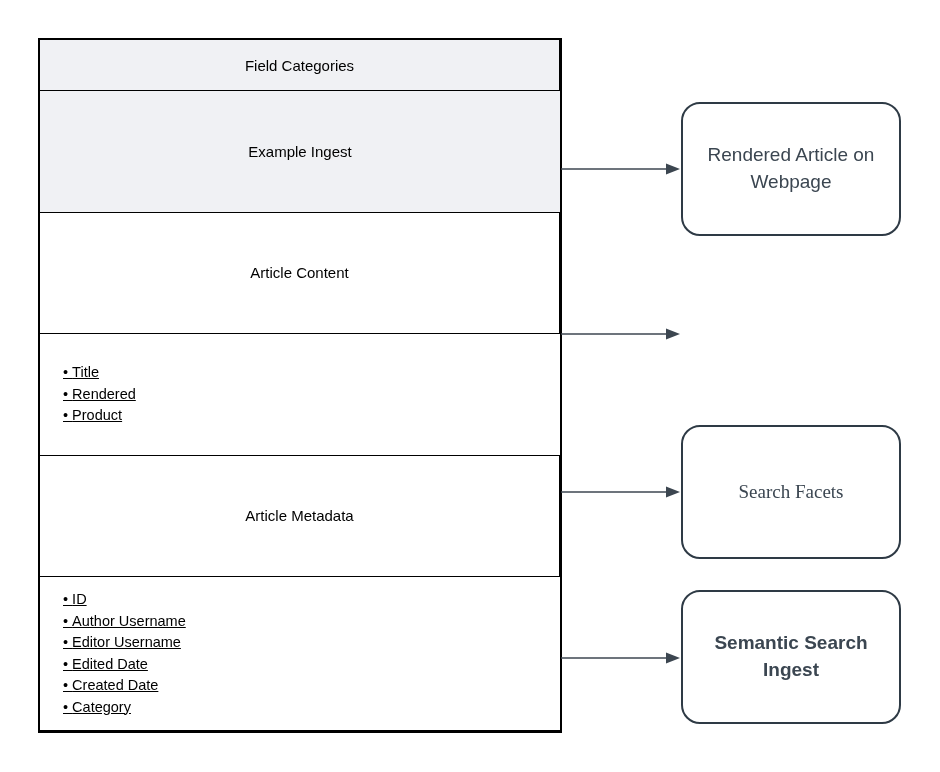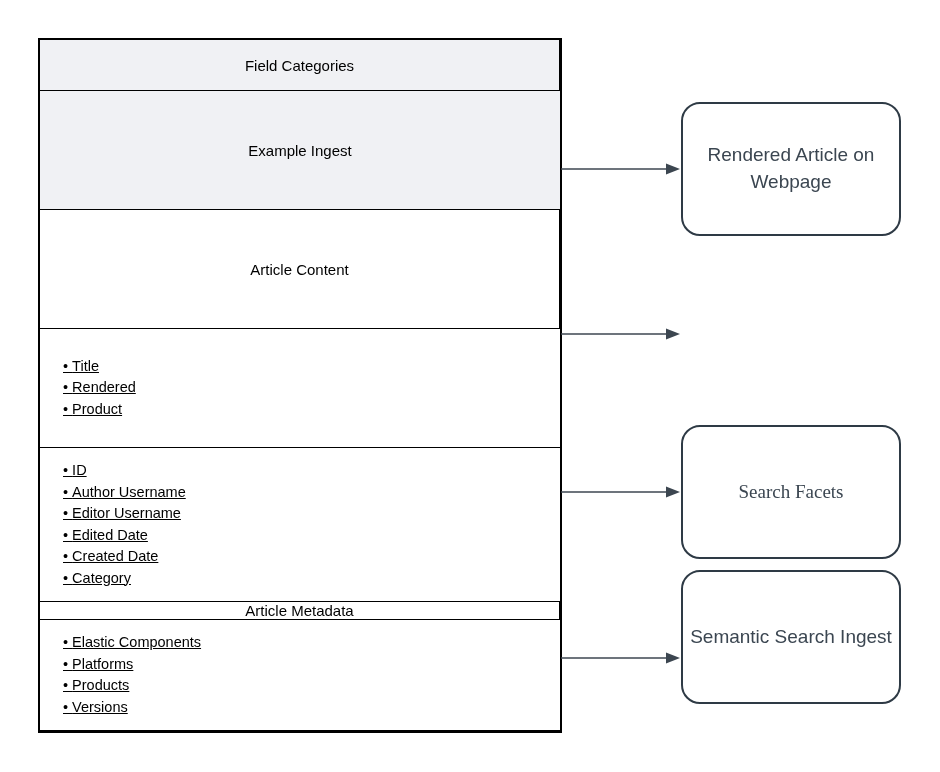--- a/index.html
+++ b/index.html
@@ -77,21 +77,21 @@
     justify-content: center;
     text-align: center;
     font-size: 19px;
     line-height: 1.4;
     color: var(--box-text, #3b4651);
     padding: 0 6px;
   }
   .flowbox.b1 { top: 102px; }
   .flowbox.b2 { top: 267px; }
   .flowbox.b3 { top: 425px; font-family: Liberation Serif, serif; }
-  .flowbox.b4 { top: 570px; }
+  .flowbox.b4 { top: 590px; font-weight: bold; }
 
   
   .arrow {
     position: absolute;
     left: 560px;
     width: 122px;
     height: 14px;
     color: var(--arrow, #3c4650);
   }
   .arrow.a1 { top: 162px; }
@@ -110,40 +110,32 @@
 
     <div class="cell cat">Article Content</div>
     <div class="cell fields last-col">
       <ul class="bullets">
         <li>Title</li>
         <li>Rendered</li>
         <li>Product</li>
       </ul>
     </div>
 
+    <div class="cell cat">Article Metadata</div>
     <div class="cell fields last-col">
       <ul class="bullets">
         <li>ID</li>
         <li>Author Username</li>
         <li>Editor Username</li>
         <li>Edited Date</li>
         <li>Created Date</li>
         <li>Category</li>
       </ul>
     </div>
-    <div class="cell cat">Article Metadata</div>
 
-    <div class="cell fields last-col">
-      <ul class="bullets">
-        <li>Elastic Components</li>
-        <li>Platforms</li>
-        <li>Products</li>
-        <li>Versions</li>
-      </ul>
-    </div>
 
   </div>
 
   <svg class="arrow a1" viewBox="0 0 122 14" xmlns="http://www.w3.org/2000/svg">
     <line x1="1" y1="7" x2="107" y2="7" stroke="currentColor" stroke-width="1.5"></line>
     <polygon points="106,1.5 120,7 106,12.5" fill="currentColor"></polygon>
   </svg>
   <svg class="arrow a2" viewBox="0 0 122 14" xmlns="http://www.w3.org/2000/svg">
     <line x1="1" y1="7" x2="107" y2="7" stroke="currentColor" stroke-width="1.5"></line>
     <polygon points="106,1.5 120,7 106,12.5" fill="currentColor"></polygon>

